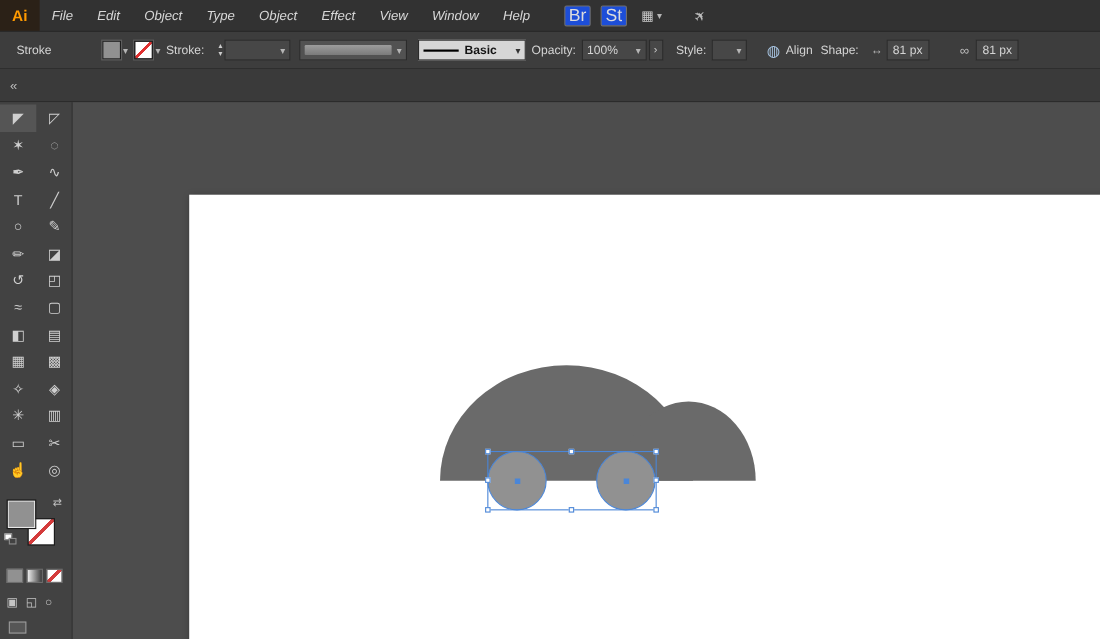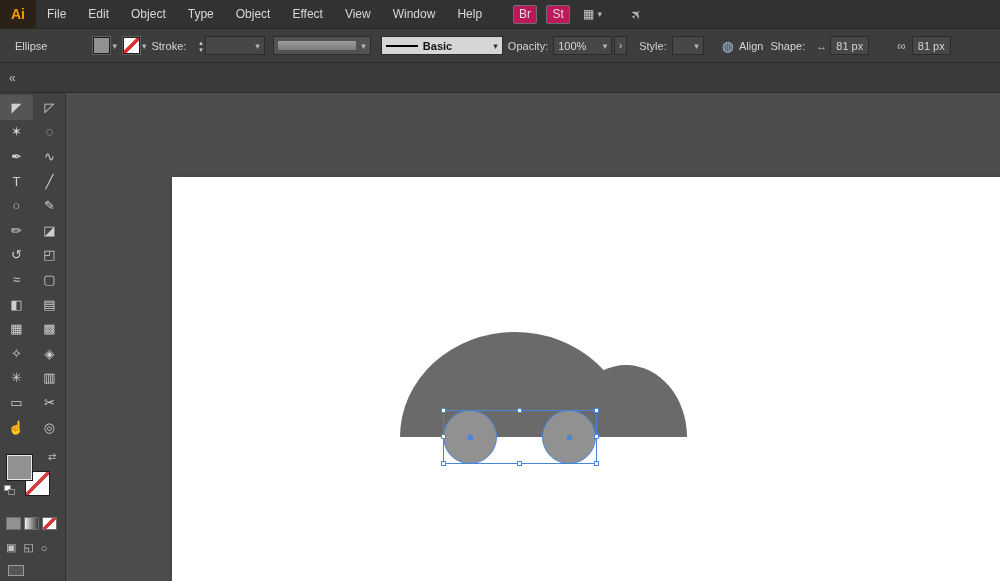--- a/index.html
+++ b/index.html
@@ -3,41 +3,41 @@
 <meta charset="utf-8">
 <style>
   * { box-sizing: border-box; margin: 0; padding: 0; }
   html,body { width:1000px; height:581px; overflow:hidden; }
   body { font-family:"Liberation Sans", sans-serif; background:var(--canvas-gray,#4d4d4d); position:relative; }
 
   
   .menubar { height:29px; display:flex; align-items:stretch; background:#323232; border-bottom:1px solid #262626; }
   .logo { width:36px; display:flex; align-items:center; justify-content:center; font-weight:bold; font-size:14px; color:var(--accent-orange,#ff9a00); background:#2b2117; }
   .menu-items { display:flex; align-items:center; }
-  .menu-item { padding:0 11px; font-size:12px; color:#d8d8d8; line-height:29px; cursor:default; }
+  .menu-item { padding:0 11px; font-size:12px; color:#d8d8d8; line-height:29px; cursor:default;font-style:italic; }
   .bar-right { display:flex; align-items:center; margin-left:20px; gap:9px; }
-  .panel-btn { width:24px; height:19px; background:#be185d; border:1px solid #6e6e6e; color:#ddd; font-size:12px; border-radius:2px; font-family:inherit; }
+  .panel-btn { width:24px; height:19px; background:#1d4ed8; border:1px solid #6e6e6e; color:#ddd; font-size:16px; border-radius:2px; font-family:inherit; }
   .ws { display:flex; align-items:center; gap:3px; color:#c9c9c9; font-size:12px; padding:2px 4px; }
   .caret { font-size:9px; color:#b5b5b5; }
   .gpu { color:#bdbdbd; display:inline-block; transform:rotate(-45deg); font-size:13px; margin-left:16px; }
 
   
   .controlbar { height:34px; background:#3d3d3d; border-bottom:1px solid #2b2b2b; display:flex; align-items:center; padding:0 10px; font-size:11px; color:#d4d4d4; }
   .cb-label { margin:0 5px; white-space:nowrap; }
   .ctx-label { margin-right:40px; }
   .swatch-group { display:flex; align-items:center; gap:2px; margin-left:6px; }
   .swatch { width:17px; height:17px; border:1px solid #1f1f1f; box-shadow:0 0 0 1px #5d5d5d; }
   .fill-swatch { background:var(--wheel-gray,#919191); }
   .stroke-swatch { background:linear-gradient(135deg,#fff 43%,#e03131 43%,#e03131 57%,#fff 57%); }
   .stepper { display:flex; flex-direction:column; font-size:7px; line-height:7px; color:#ccc; margin-left:8px; }
   .select { height:19px; background:#474747; border:1px solid #2b2b2b; display:flex; align-items:center; justify-content:space-between; padding:0 4px; }
   .weight-select { width:60px; margin-left:2px; }
   .brush-select { width:98px; margin-left:8px; background:#525252; }
   .brush-preview { flex:1; height:9px; background:linear-gradient(#9c9c9c,#7b7b7b); margin-right:5px; border-radius:1px; }
-  .style-select { width:122px; background:#d6d6d6; color:#141414; margin-left:10px; }
+  .style-select { width:98px; background:#d6d6d6; color:#141414; margin-left:10px; }
   .style-line { width:32px; height:2px; background:#000; margin-right:5px; }
   .basic-label { font-weight:bold; font-size:11px; flex:1; }
   .style-select .caret { color:#333; }
   .opacity-select { width:59px; }
   .expand-btn { width:13px; height:19px; background:#474747; border:1px solid #2b2b2b; color:#ccc; font-size:10px; display:flex; align-items:center; justify-content:center; margin-left:2px; }
   .mini-select { width:32px; }
   .globe { font-size:14px; color:#a9c6e4; margin-left:18px; }
   .align-label { }
   .field { height:19px; background:#474747; border:1px solid #2b2b2b; padding:0 5px; display:flex; align-items:center; min-width:38px; white-space:nowrap; }
   .warrows { color:#bdbdbd; margin:0 3px 0 6px; }
@@ -112,21 +112,21 @@
       <button class="panel-btn">St</button>
       <div class="ws">
         <span>▦</span>
         <span class="caret">▾</span>
       </div>
       <span class="gpu">✈</span>
     </div>
   </div>
 
   <div class="controlbar">
-    <span class="cb-label ctx-label">Ellipse</span>
+    <span class="cb-label ctx-label">Stroke</span>
 
     <div class="swatch-group">
       <span class="swatch fill-swatch"></span>
       <span class="caret">▾</span>
     </div>
     <div class="swatch-group">
       <span class="swatch stroke-swatch"></span>
       <span class="caret">▾</span>
     </div>
 

